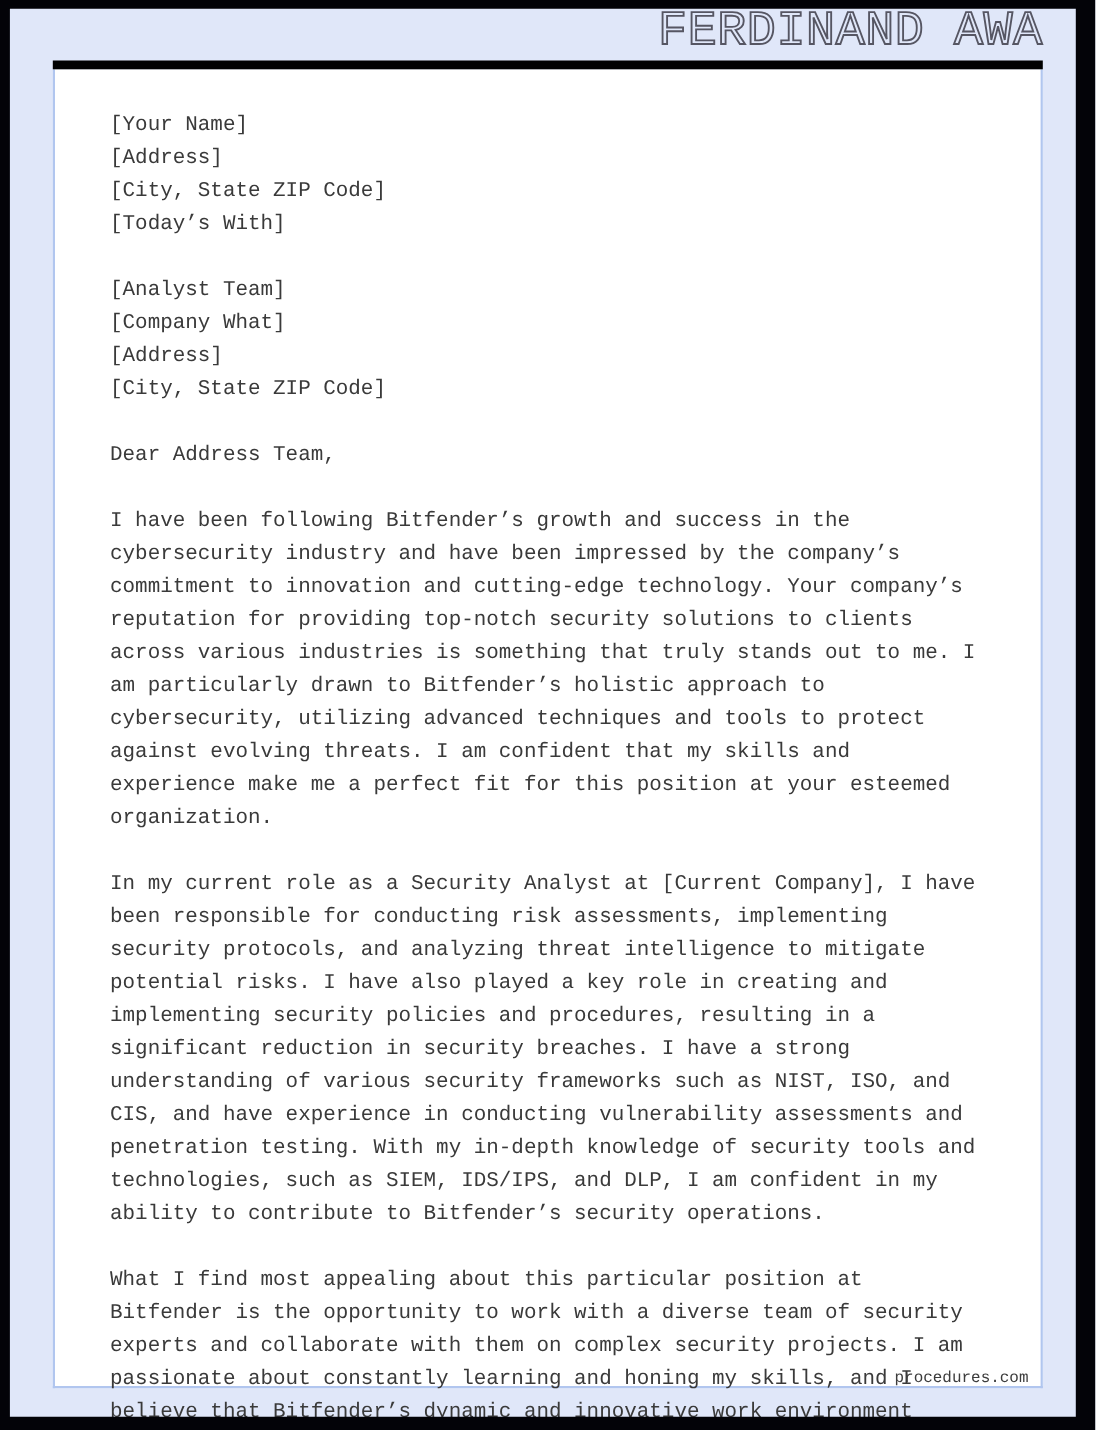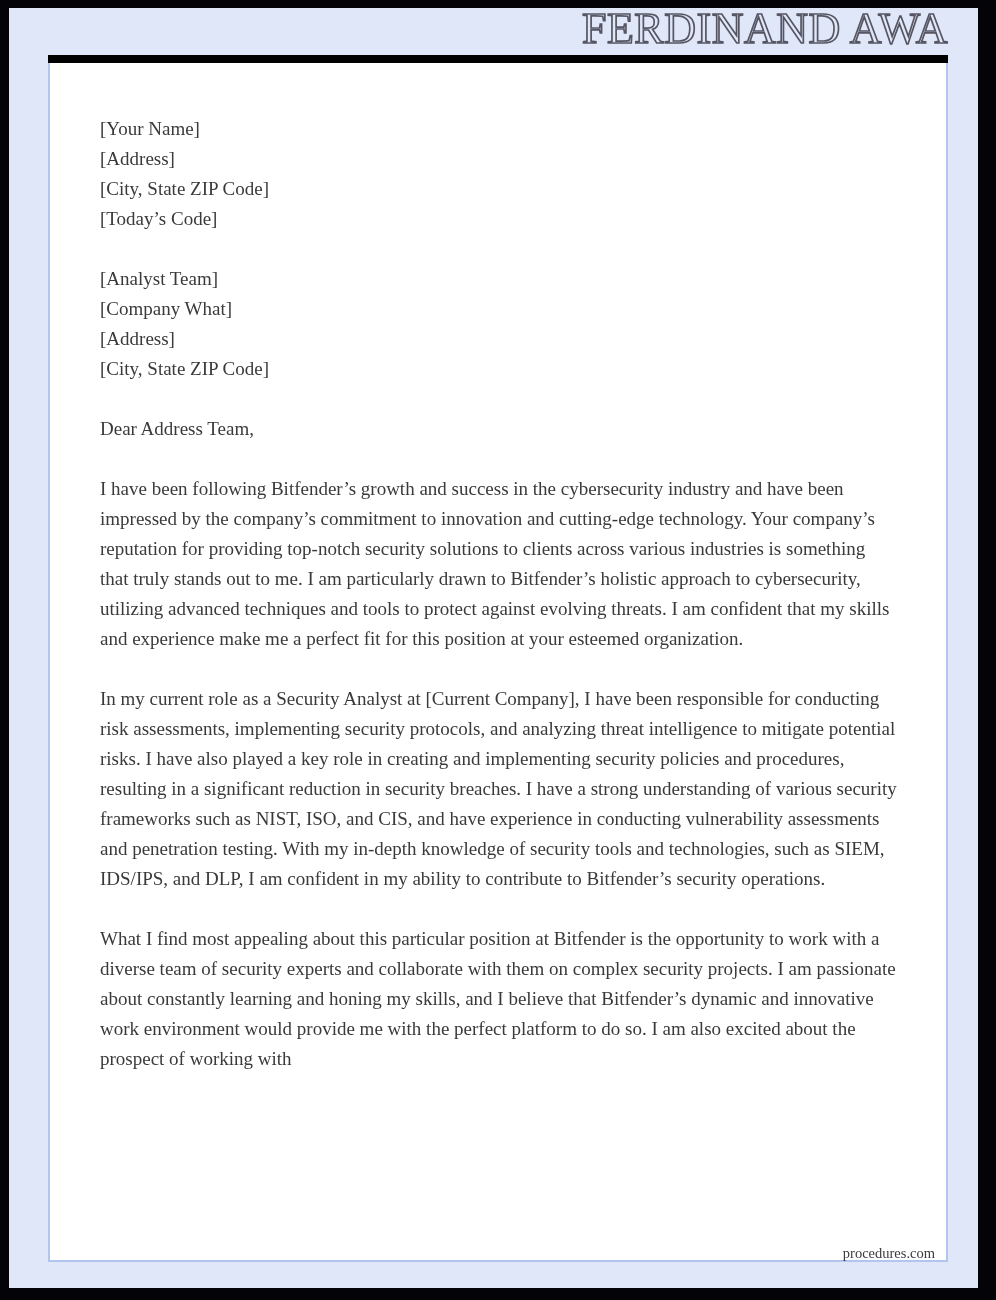--- a/index.html
+++ b/index.html
@@ -6,21 +6,21 @@
     margin: 0;
     padding: 0;
     background: #ffffff;
   }
   .page {
     position: relative;
     width: 996px;
     height: 1300px;
     background: #e0e7f9;
     overflow: hidden;
-    font-family: Liberation Serif, serif;
+    font-family: Liberation Mono, monospace;
   }
   
   .frame {
     position: absolute;
     inset: 0;
     border-style: solid;
     border-color: #030308;
     border-width: 8px 18px 12px 9px;
     box-sizing: border-box;
     pointer-events: none;
@@ -68,21 +68,21 @@
   .letter {
     position: absolute;
     left: 100px;
     top: 98px;
     width: 798px;
     font-size: 19px;
     line-height: 30px;
     color: #3a3a3a;
     z-index: 2;
   }
-  .letter .block { margin: 16px 0 30px 0; }
+  .letter .block { margin: 0 0 30px 0; }
   .letter p { margin: 0 0 30px 0; }
   .letter p:last-child { margin-bottom: 17px; }
   .watermark {
     position: absolute;
     top: 1245px;
     right: 61px;
     font-size: 14.5px;
     line-height: 17px;
     color: #3c3c3c;
     z-index: 5;
@@ -98,21 +98,21 @@
   <div class="top-bar"></div>
 
   <div class="doc-card"></div>
 
   <div class="letter">
 
     <div class="block">
       <div>[Your Name]</div>
       <div>[Address]</div>
       <div>[City, State ZIP Code]</div>
-      <div>[Today’s Code]</div>
+      <div>[Today’s With]</div>
     </div>
 
     <div class="block">
       <div>[Analyst Team]</div>
       <div>[Company What]</div>
       <div>[Address]</div>
       <div>[City, State ZIP Code]</div>
     </div>
 
     <div class="block">Dear Address Team,</div>

